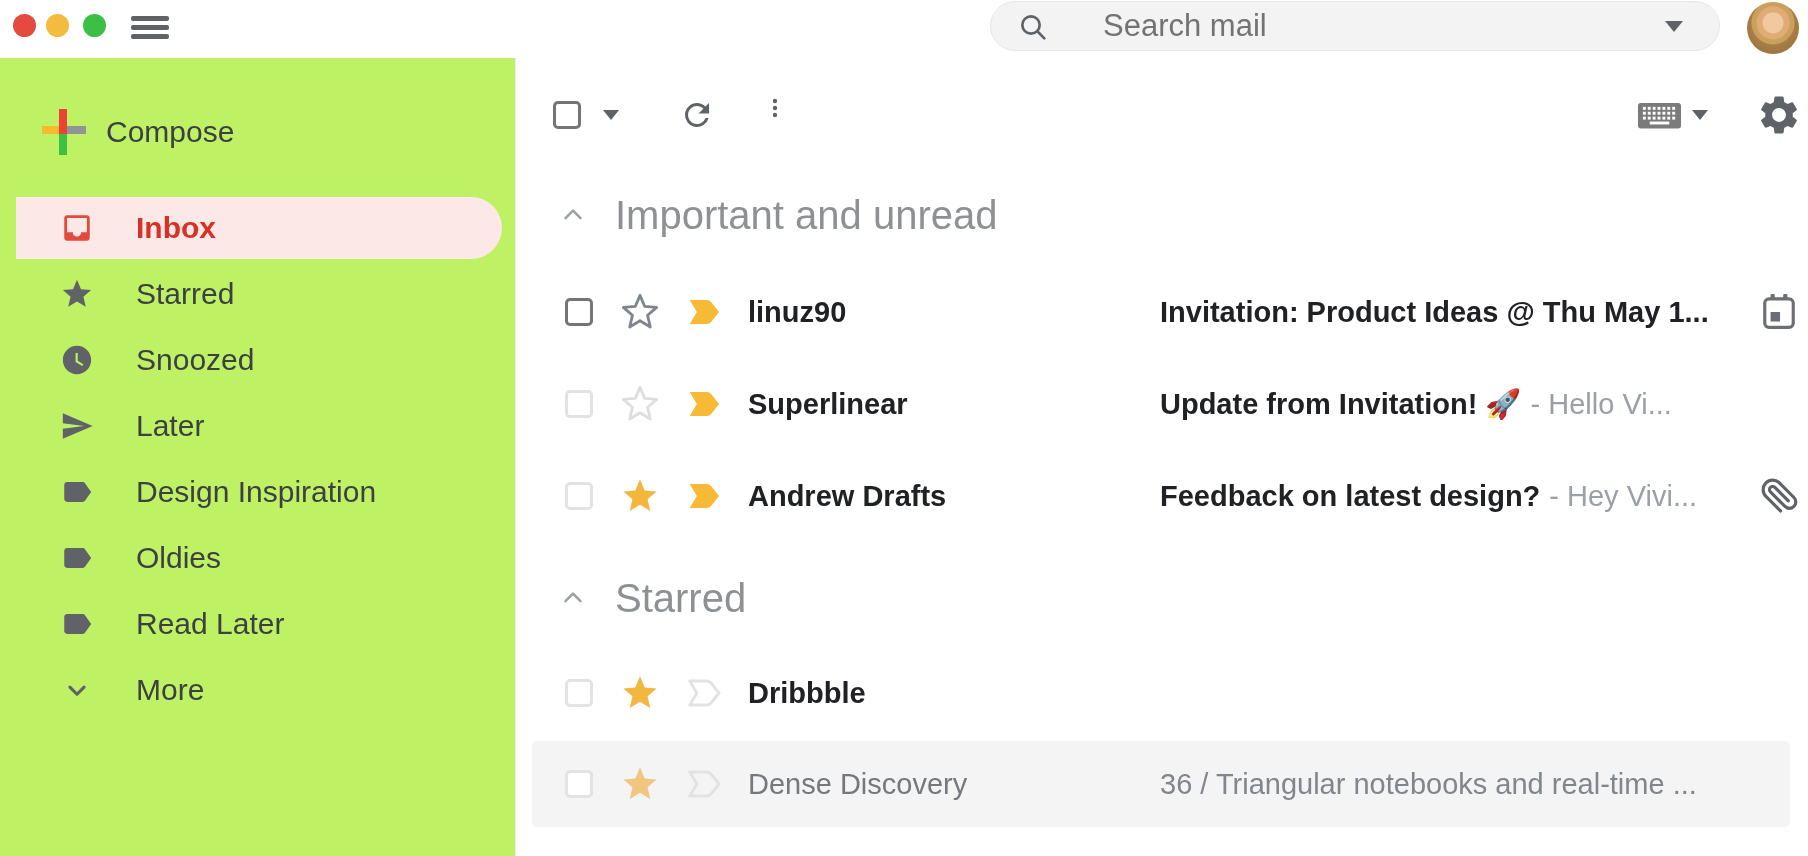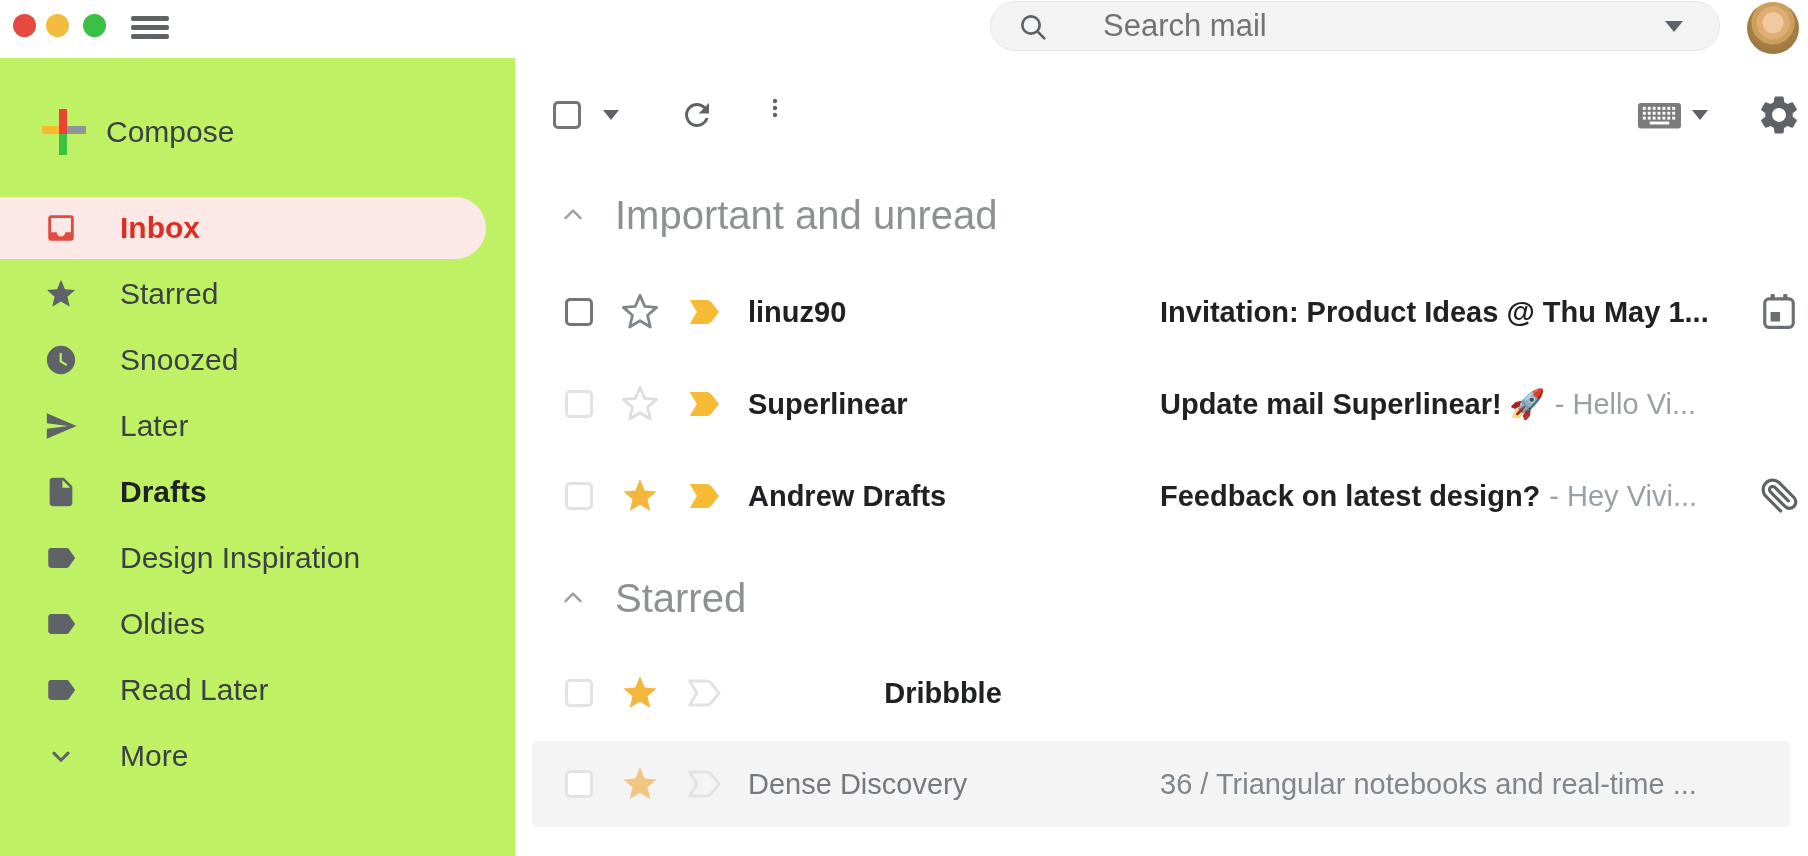--- a/index.html
+++ b/index.html
@@ -26,21 +26,21 @@
     border-right:1px solid #ececec;box-sizing:border-box;}
   #compose{position:absolute;left:0;top:42px;width:516px;height:64px;cursor:pointer;}
   #plus{position:absolute;left:42px;top:9px;width:44px;height:46px;}
   #plus i{position:absolute;display:block;}
   #plus .p-red{left:17px;top:0;width:8px;height:25px;}
   #plus .p-yellow{left:0;top:17px;width:17px;height:8px;}
   #plus .p-gray{left:25px;top:17px;width:19px;height:8px;background:#8f9499;}
   #plus .p-green{left:17px;top:25px;width:8px;height:21px;}
   #compose .lbl{position:absolute;left:106px;top:0;line-height:64px;font-size:30px;color:#3c4043;font-weight:500;}
   #nav{position:absolute;left:0;top:137px;width:516px;}
-  .nav-item{position:relative;width:516px;height:66px;cursor:pointer;}
+  .nav-item{position:relative;width:516px;height:66px;cursor:pointer;margin-left:16px;}
   .nav-item .pill{position:absolute;left:0;top:2px;width:486px;height:62px;border-radius:0 33px 33px 0;}
   .nav-icon{position:absolute;left:44px;top:50%;transform:translateY(-50%);width:34px;height:34px;}
   .nav-icon svg{width:34px;height:34px;display:block;}
   .nav-label{position:absolute;left:120px;top:50%;transform:translateY(-50%);font-size:30px;color:#3d4043;white-space:nowrap;}
   .nav-label.bold{font-weight:700;color:#202124;}
 
   
   #main{position:absolute;left:516px;top:0;width:1292px;height:856px;background:#fff;}
   .abspos{position:absolute;}
   .cb{position:absolute;width:28px;height:28px;border-radius:5px;box-sizing:border-box;background:#fff;cursor:pointer;}
@@ -139,28 +139,20 @@
           </span>
           <span class="nav-label">Snoozed</span>
         </div>
         <div class="nav-item">
           <span class="nav-icon">
             <svg viewBox="0 0 24 24" fill="#5f6368">
               <path d="M2.01 21 23 12 2.01 3 2 10l15 2-15 2z"></path>
             </svg>
           </span>
           <span class="nav-label">Later</span>
-        </div>
-        <div class="nav-item">
-          <span class="nav-icon">
-            <svg viewBox="0 0 24 24" fill="#5f6368">
-              <path d="M6 2c-1.1 0-2 .9-2 2v16c0 1.1.9 2 2 2h12c1.1 0 2-.9 2-2V8l-6-6H6zm7 7V3.5L18.5 9H13z"></path>
-            </svg>
-          </span>
-          <span class="nav-label bold">Drafts</span>
         </div>
         <div class="nav-item">
           <span class="nav-icon">
             <svg viewBox="0 0 24 24" fill="#5f6368">
               <path d="M17.63 5.84C17.27 5.33 16.67 5 16 5L5 5.01C3.9 5.01 3 5.9 3 7v10c0 1.1.9 1.99 2 1.99L16 19c.67 0 1.27-.33 1.63-.84L22 12l-4.37-6.16z"></path>
             </svg>
           </span>
           <span class="nav-label">Design Inspiration</span>
         </div>
         <div class="nav-item">
@@ -276,21 +268,21 @@
             <svg viewBox="0 0 24 24" fill="none" stroke="#dcdee0" stroke-width="1.7" stroke-linejoin="round">
               <path d="M12 17.27 18.18 21l-1.64-7.03L22 9.24l-7.19-.61L12 2 9.19 8.63 2 9.24l5.46 4.73L5.82 21z"></path>
             </svg>
           </span>
           <span class="marker">
             <svg viewBox="0 0 24 20" fill="#f7ba34">
               <path d="M2.5 2.5 13 2.5 Q14.8 2.5 15.8 3.8 L20.8 10 15.8 16.2 Q14.8 17.5 13 17.5 L2.5 17.5 6.9 10 Z"></path>
             </svg>
           </span>
           <span class="sender">Superlinear</span>
-          <span class="subjline"><span class="subj">Update mail Superlinear! 🚀</span><span class="snip">- Hello Vi...</span></span>
+          <span class="subjline"><span class="subj">Update from Invitation! 🚀</span><span class="snip">- Hello Vi...</span></span>
         </div>
         <div class="mail-row" style="top: 450px; height: 92px;">
           <span class="cb light"></span>
           <span class="star">
             <svg viewBox="0 0 24 24" fill="#f2b73c">
               <path d="M12 17.27 18.18 21l-1.64-7.03L22 9.24l-7.19-.61L12 2 9.19 8.63 2 9.24l5.46 4.73L5.82 21z"></path>
             </svg>
           </span>
           <span class="marker">
             <svg viewBox="0 0 24 20" fill="#f7ba34">
@@ -304,21 +296,21 @@
               <path d="M21.44 11.05l-9.19 9.19a6 6 0 0 1-8.49-8.49l9.19-9.19a4 4 0 1 1 5.66 5.66l-9.2 9.19a2 2 0 0 1-2.83-2.83l8.49-8.48"></path>
             </svg>
           </span>
         </div>
         <div class="section-header" style="top: 573px;">
           <span class="chev"><svg viewBox="0 0 24 24" fill="none" stroke="#9aa0a6" stroke-width="2" stroke-linecap="round" stroke-linejoin="round">
               <path d="m6 14.5 6-6 6 6"></path>
             </svg></span>
           <span class="stitle">Starred</span>
         </div>
-        <div class="mail-row" style="top: 647px; height: 92px; text-align: center;">
+        <div class="mail-row" style="top: 647px; height: 92px;">
           <span class="cb light"></span>
           <span class="star">
             <svg viewBox="0 0 24 24" fill="#f2b73c">
               <path d="M12 17.27 18.18 21l-1.64-7.03L22 9.24l-7.19-.61L12 2 9.19 8.63 2 9.24l5.46 4.73L5.82 21z"></path>
             </svg>
           </span>
           <span class="marker">
             <svg viewBox="0 0 24 20" fill="none" stroke="#e2e2e4" stroke-width="1.8" stroke-linejoin="round">
               <path d="M2.5 2.5 13 2.5 Q14.8 2.5 15.8 3.8 L20.8 10 15.8 16.2 Q14.8 17.5 13 17.5 L2.5 17.5 6.9 10 Z"></path>
             </svg>

